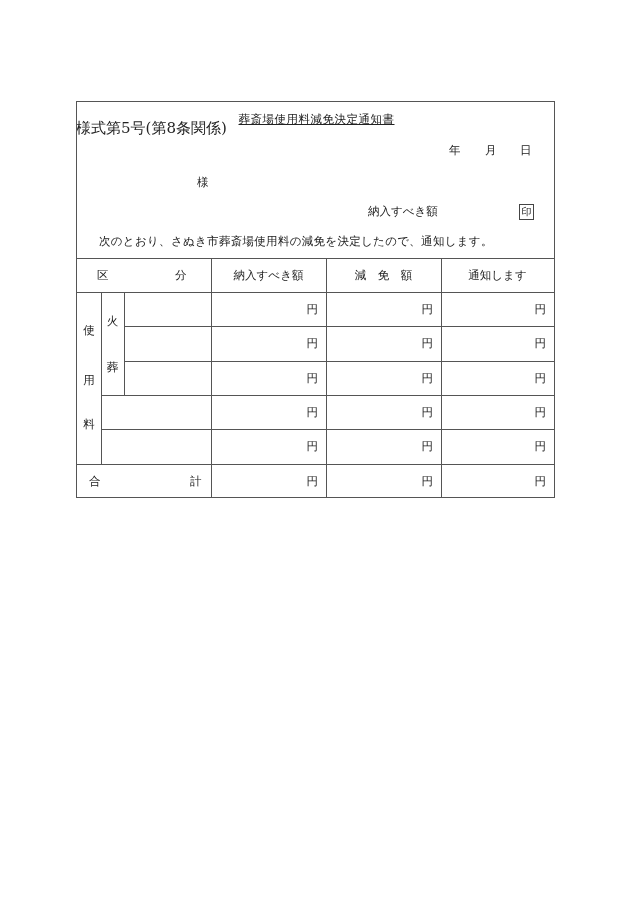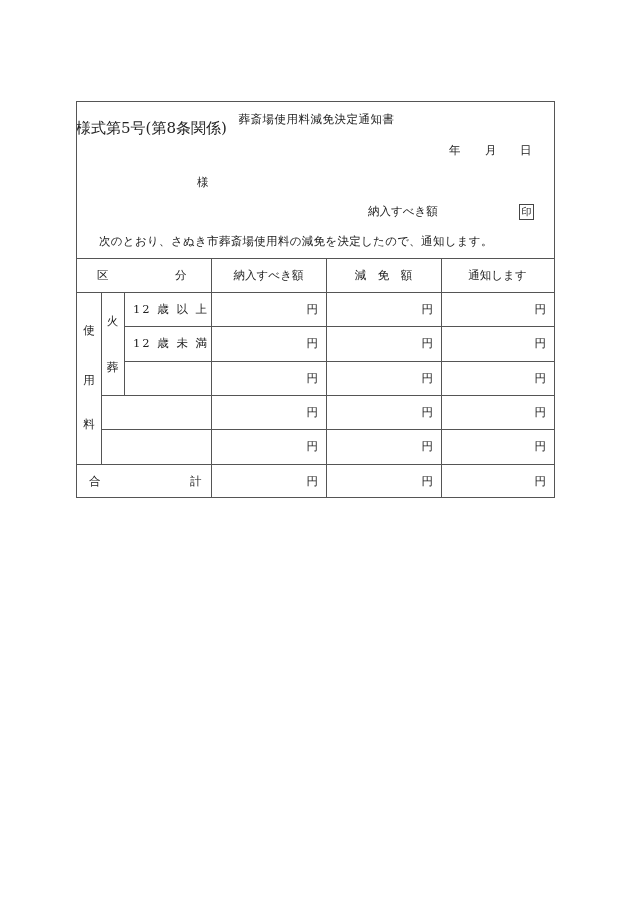--- a/index.html
+++ b/index.html
@@ -7,21 +7,21 @@
       width: 630px; height: 915px; position: relative; overflow: hidden;
       font-family: "DejaVu Serif", "Liberation Serif", serif;
       color: #222222;
     }
     .abs { position: absolute; white-space: nowrap; }
     .form-label { left: 76px; top: 83px; font-size: 15px; margin-top: 36px; }
     .box {
       position: absolute; left: 76px; top: 101px; width: 479px; height: 397px;
       border: 1px solid #555555; box-sizing: border-box;
     }
-    .title { left: 0; width: 479px; top: 10px; text-align: center; font-size: 11.5px; letter-spacing: 0.5px; }
+    .title { left: 0; width: 479px; top: 10px; text-align: center; font-size: 11.5px; letter-spacing: 0.5px; text-decoration: underline; }
     .date { top: 41px; font-size: 11.5px; }
     .addressee { left: 120px; top: 73px; font-size: 11.5px; }
     .mayor { left: 291px; top: 102px; font-size: 11.5px; }
     .seal {
       left: 442px; top: 102px; width: 13px; height: 14px; border: 1px solid #444;
       font-size: 10px; line-height: 14px; text-align: center;
     }
     .notice { left: 22px; top: 132px; font-size: 11.5px; letter-spacing: 0.3px; }
 
     .grid { position: absolute; left: 0; top: 156px; width: 477px; height: 240px; }
@@ -67,26 +67,24 @@
     <div class="cell center" style="left:249px;width:115px;top:0;height:34px">減　免　額</div>
     <div class="cell center" style="left:134px;width:115px;top:0;height:34px">納入すべき額</div>
     <div class="cell center" style="left:364px;width:113px;top:0;height:34px">通知します</div>
 
     <div class="cell center" style="left:0;width:24px;top:62px;height:20px">使</div>
     <div class="cell center" style="left:0;width:24px;top:112px;height:20px">用</div>
     <div class="cell center" style="left:0;width:24px;top:156px;height:20px">料</div>
     <div class="cell center" style="left:24px;width:23px;top:53px;height:20px">火</div>
     <div class="cell center" style="left:24px;width:23px;top:99px;height:20px">葬</div>
 
-    <div class="cell" style="left:56px;top:34px;height:34px;letter-spacing:2px">12 歳 以 上</div>
     <div class="cell right" style="left:134px;width:115px;top:34px;height:34px">円</div>
     <div class="cell right" style="left:249px;width:115px;top:34px;height:34px">円</div>
     <div class="cell right" style="left:364px;width:113px;top:34px;height:34px">円</div>
 
-    <div class="cell" style="left:56px;top:68px;height:35px;letter-spacing:2px">12 歳 未 満</div>
     <div class="cell right" style="left:134px;width:115px;top:68px;height:35px">円</div>
     <div class="cell right" style="left:249px;width:115px;top:68px;height:35px">円</div>
     <div class="cell right" style="left:364px;width:113px;top:68px;height:35px">円</div>
 
     <div class="cell right" style="left:134px;width:115px;top:103px;height:34px">円</div>
     <div class="cell right" style="left:249px;width:115px;top:103px;height:34px">円</div>
     <div class="cell right" style="left:364px;width:113px;top:103px;height:34px">円</div>
 
     <div class="cell right" style="left:134px;width:115px;top:137px;height:34px">円</div>
     <div class="cell right" style="left:249px;width:115px;top:137px;height:34px">円</div>

